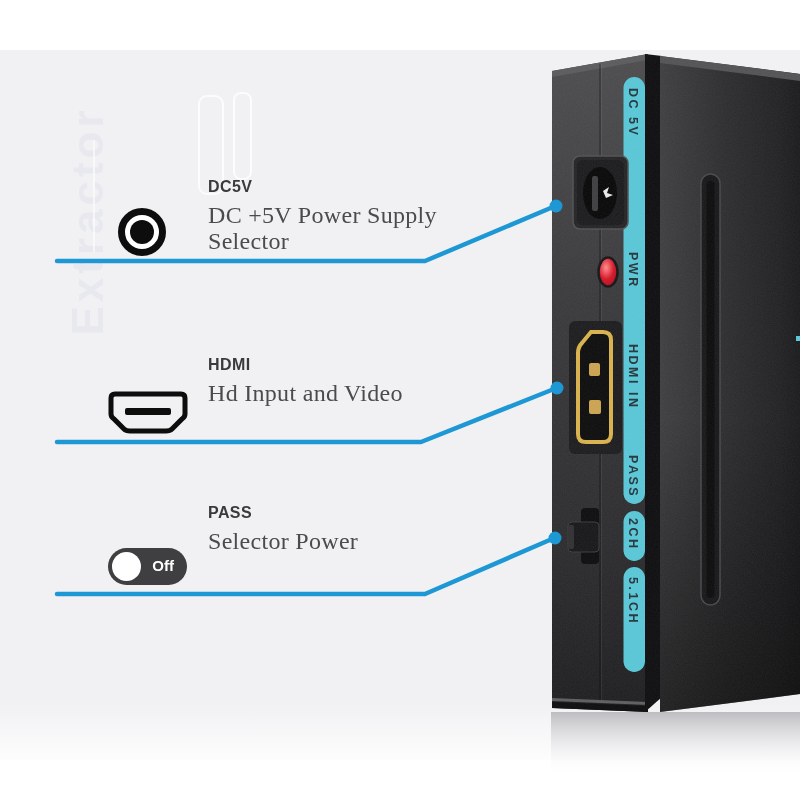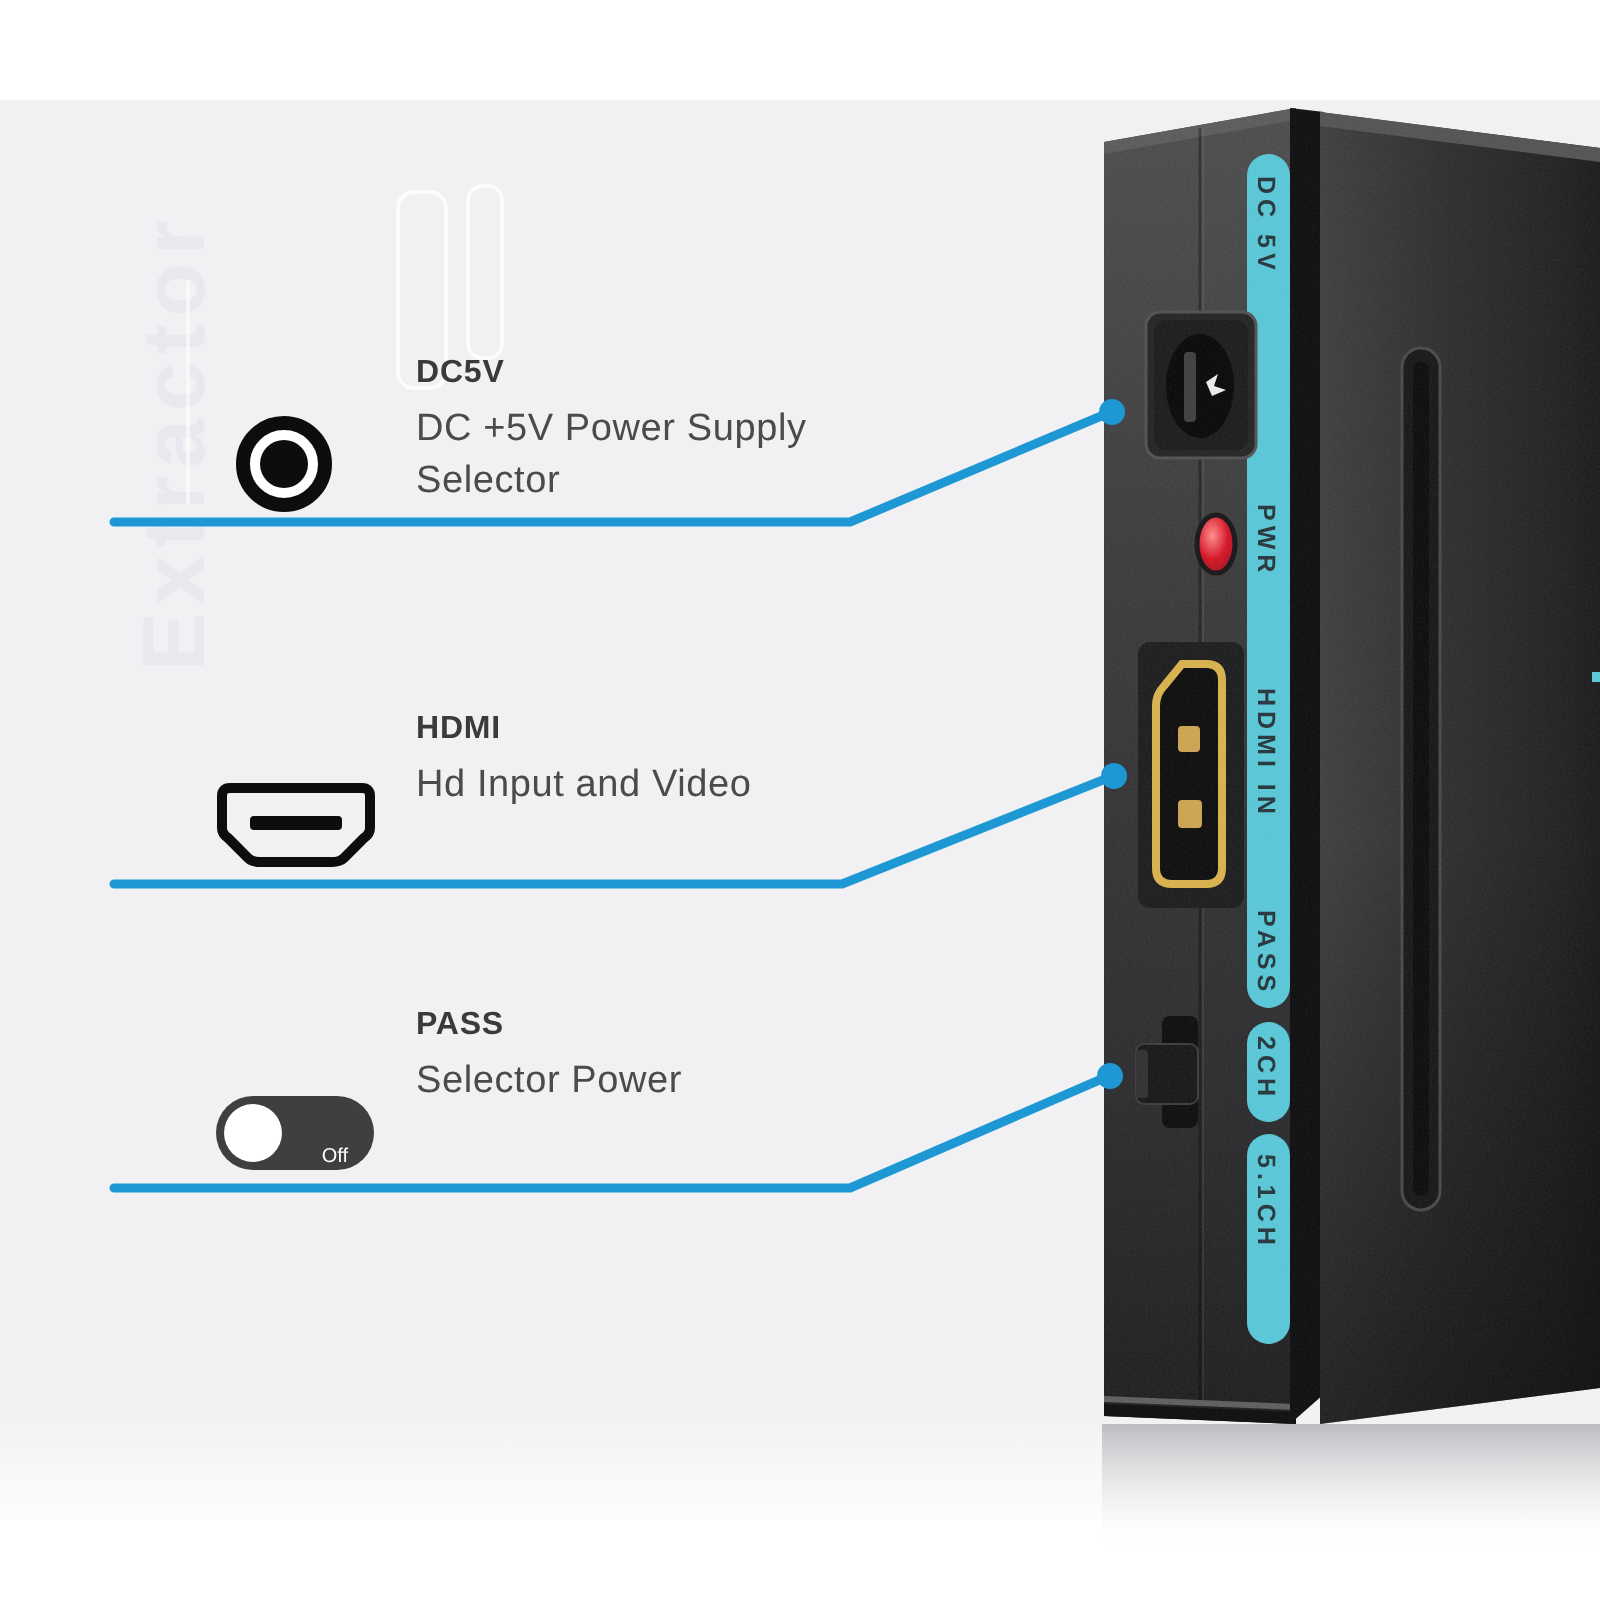--- a/index.html
+++ b/index.html
@@ -12,34 +12,34 @@
              transform:rotate(-90deg);font-size:44px;font-weight:bold;letter-spacing:4px;
              color:#e7e9ee;user-select:none;}
   .ghost{position:absolute;border:2px solid rgba(255,255,255,.75);border-radius:9px;}
   .ghost-a{left:198px;top:95px;width:22px;height:96px;}
   .ghost-b{left:233px;top:92px;width:15px;height:84px;border-radius:8px;}
   .ghost-line{position:absolute;left:93px;top:140px;width:2px;height:112px;
               background:rgba(255,255,255,.6);border:none;}
   
   .callout{position:absolute;left:208px;width:260px;color:#4b4b4d;}
   .callout h3{margin:0 0 6px 0;font-size:16px;font-weight:bold;color:#3a3a3c;letter-spacing:.4px;}
-  .callout p{margin:0;font-size:19px;line-height:26px;letter-spacing:.3px;}
+  .callout p{margin:0;font-size:24px;line-height:26px;letter-spacing:.3px;font-family:Liberation Serif, serif;}
   .co-1{top:178px}.co-2{top:356px}.co-3{top:504px}
   
   .dc-icon{position:absolute;left:118px;top:208px;width:48px;height:48px;
            box-sizing:border-box;border:7px solid #0d0d0d;border-radius:50%;background:#fff;}
   .dc-icon::after{content:"";position:absolute;left:50%;top:50%;width:24px;height:24px;
            margin:-12px 0 0 -12px;border-radius:50%;background:#0d0d0d;}
   .hdmi-icon{position:absolute;left:108px;top:391px;}
   .toggle-icon{position:absolute;left:108px;top:548px;width:79px;height:37px;
            border-radius:19px;background:#3f3f41;}
   .toggle-icon .knob{position:absolute;left:4px;top:4px;width:29px;height:29px;
            border-radius:50%;background:#ffffff;}
   .toggle-icon .state{position:absolute;right:13px;top:9px;color:#ffffff;
-           font-size:10px;font-weight:normal;margin-top:16px;}
+           font-size:15px;font-weight:bold;}
   svg{position:absolute;left:0;top:0;}
   text.striplabel{font-family:"Liberation Sans",sans-serif;font-size:12.5px;font-weight:bold;
            letter-spacing:2.5px;fill:#24343a;}
 </style>
 </head>
 <body>
 
 <div class="bg-gray"></div>
 <div class="watermark">Extractor</div>
 <div class="ghost ghost-a"></div>

